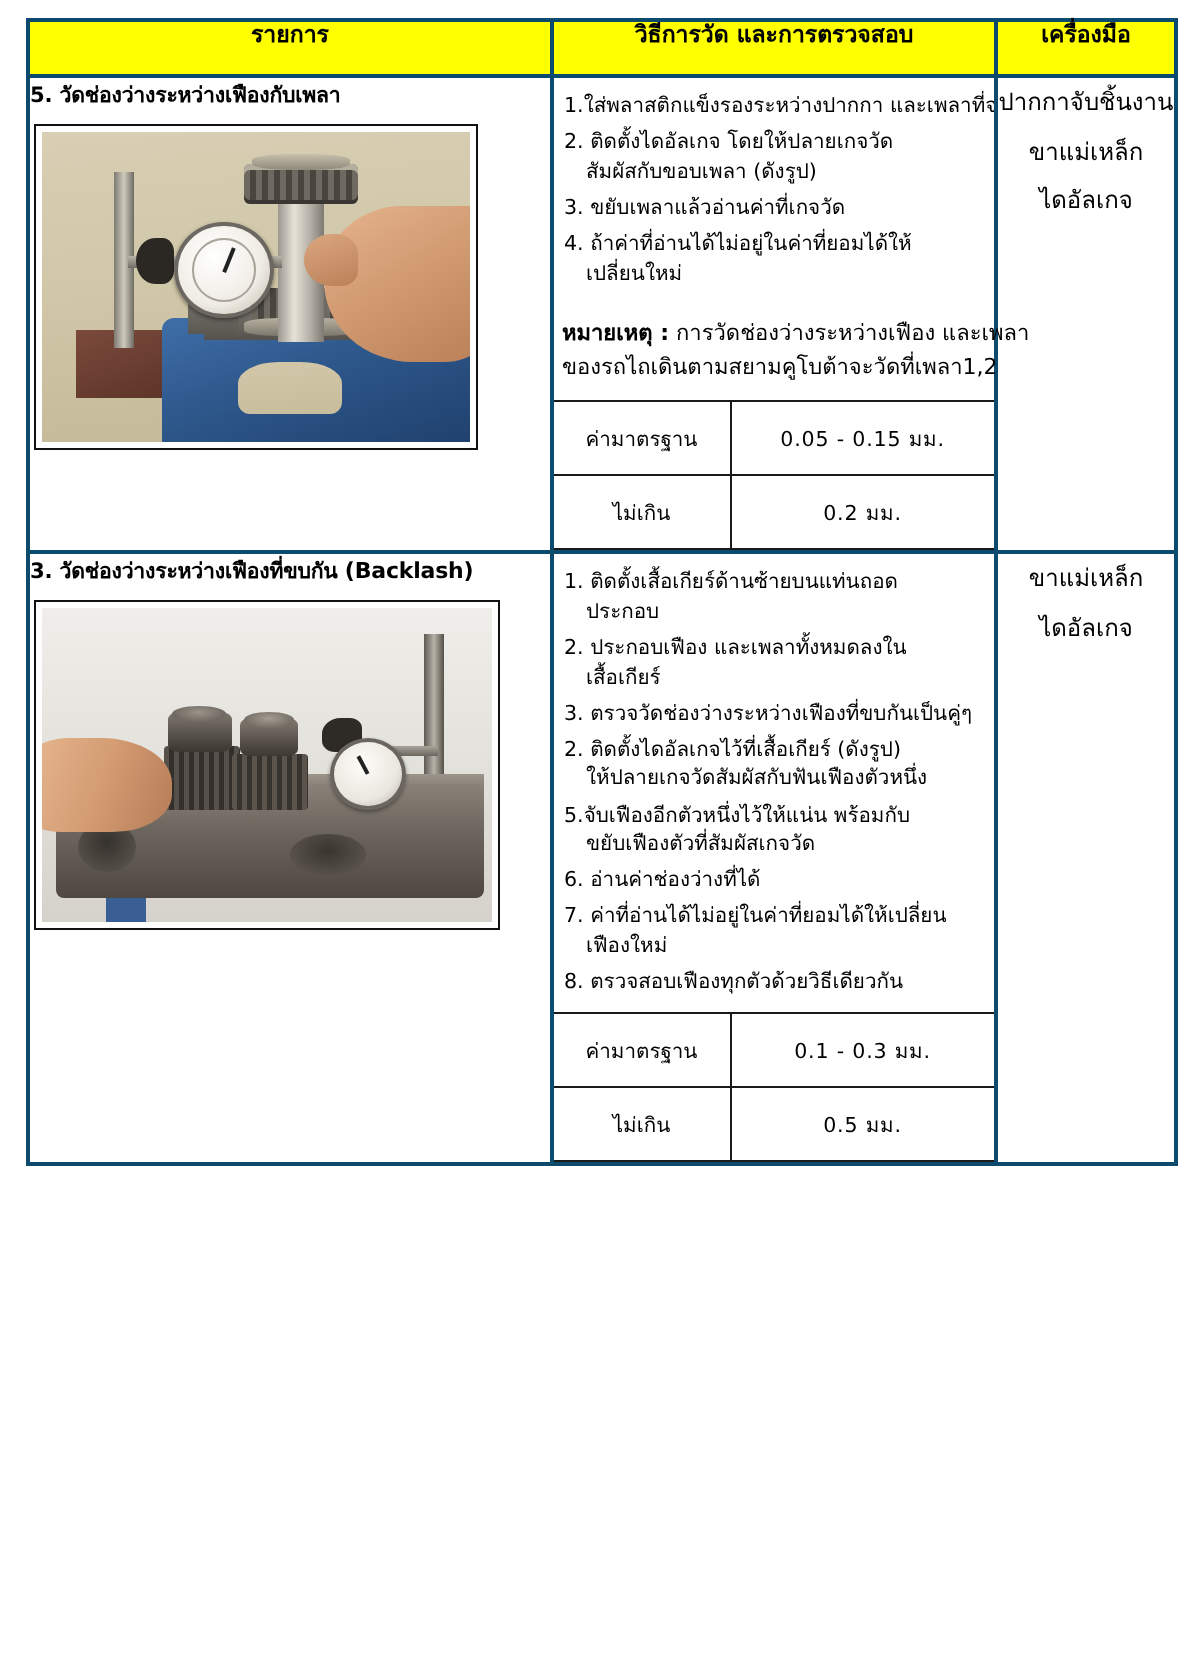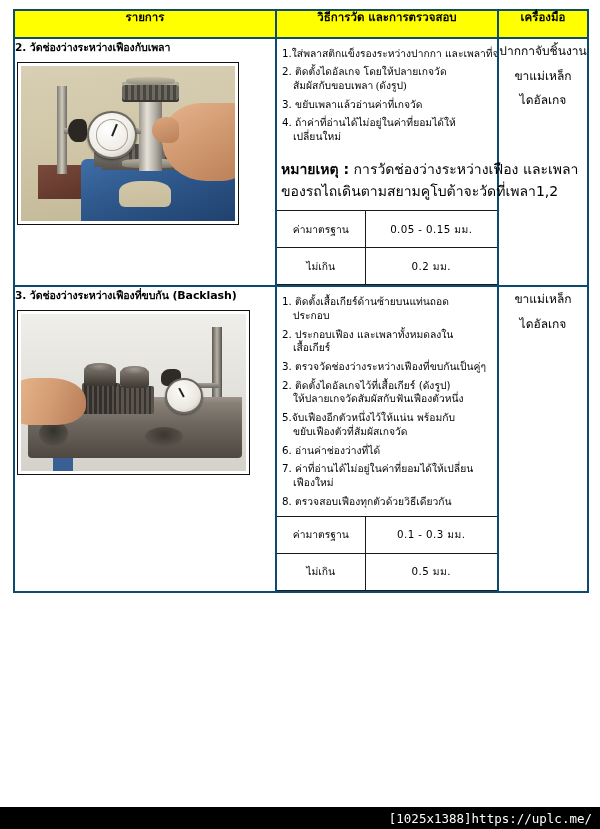--- a/index.html
+++ b/index.html
@@ -94,28 +94,27 @@
   .steps li {
     line-height: 1.42;
     margin-bottom: 3.5px;
     white-space: nowrap;
     font-size: 10.3px;
     overflow: visible;
   }
   .steps li .cont {
     display: block;
     padding-left: 11px;
-    font-family: Liberation Serif, serif;
   }
   .clipwrap { overflow: hidden; }
 
   .note {
     padding: 6px 3px 7px 4px;
     line-height: 1.62;
-    font-size: 14px;
+    font-size: 11px;
   }
   .note b { font-weight: bold; }
   .note .l { display: block; white-space: nowrap; }
 
   
   .spec {
     width: 100%;
     border-collapse: collapse;
     table-layout: fixed;
     border-top: 1px solid #1a1a1a;
@@ -367,21 +366,21 @@
       <tr>
         <th>รายการ</th>
         <th>วิธีการวัด และการตรวจสอบ</th>
         <th>เครื่องมือ</th>
       </tr>
     </thead>
     <tbody>
 
       <tr>
         <td class="cell-item">
-          <div class="row-title">2. วัดช่องว่างระหว่างเฟืองกับเพลา</div>
+          <div class="row-title">5. วัดช่องว่างระหว่างเฟืองกับเพลา</div>
           <div class="photo photo1">
             <div class="photo-inner">
               <div class="p1-bg"></div>
               <div class="p1-vise"></div>
               <div class="p1-vise-notch"></div>
               <div class="p1-jaw"></div>
               <div class="p1-jaw2"></div>
               <div class="p1-gear-bot"></div>
               <div class="p1-gear-bot2"></div>
               <div class="p1-shaft"></div>
@@ -524,17 +523,14 @@
 
         <td class="cell-tool">
           <div class="tool-line">ขาแม่เหล็ก</div>
           <div class="tool-line">ไดอัลเกจ</div>
         </td>
       </tr>
 
     </tbody>
   </table>
 
-  <div class="footer-bar">
-    <div class="footer-text">[1025x1388]https://uplc.me/</div>
-  </div>
 
 </div>
 
 </body></html>

